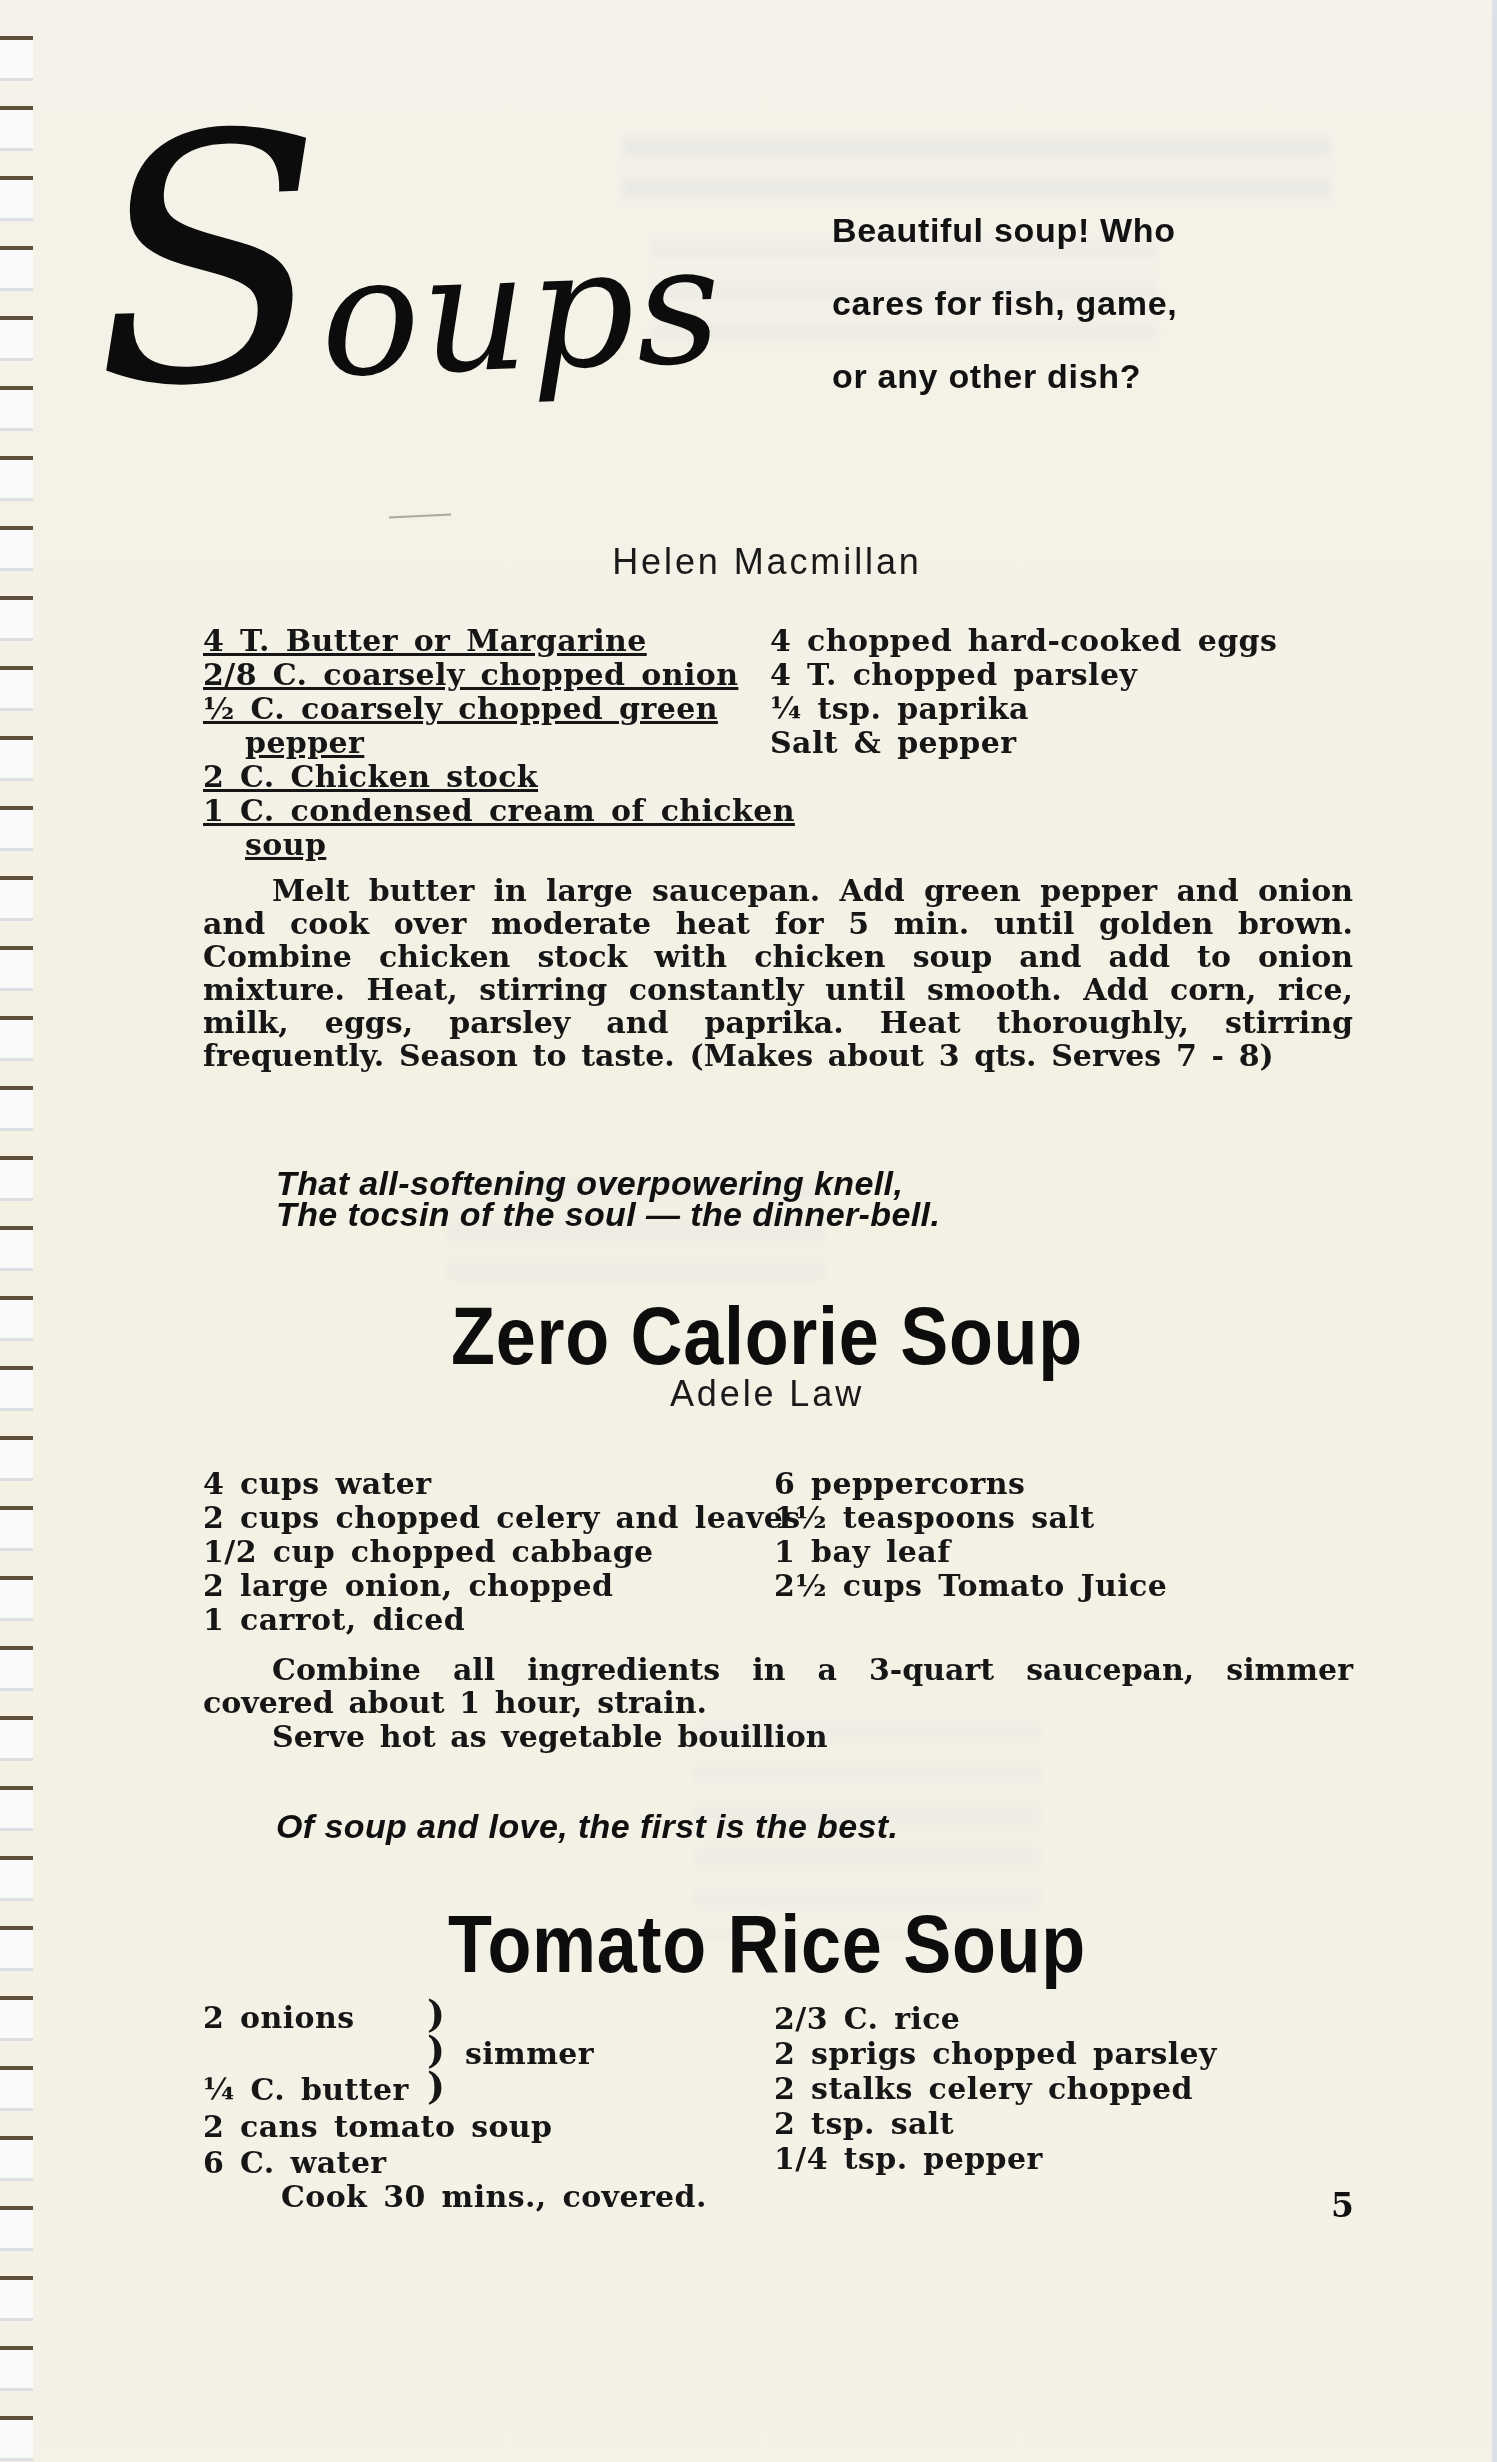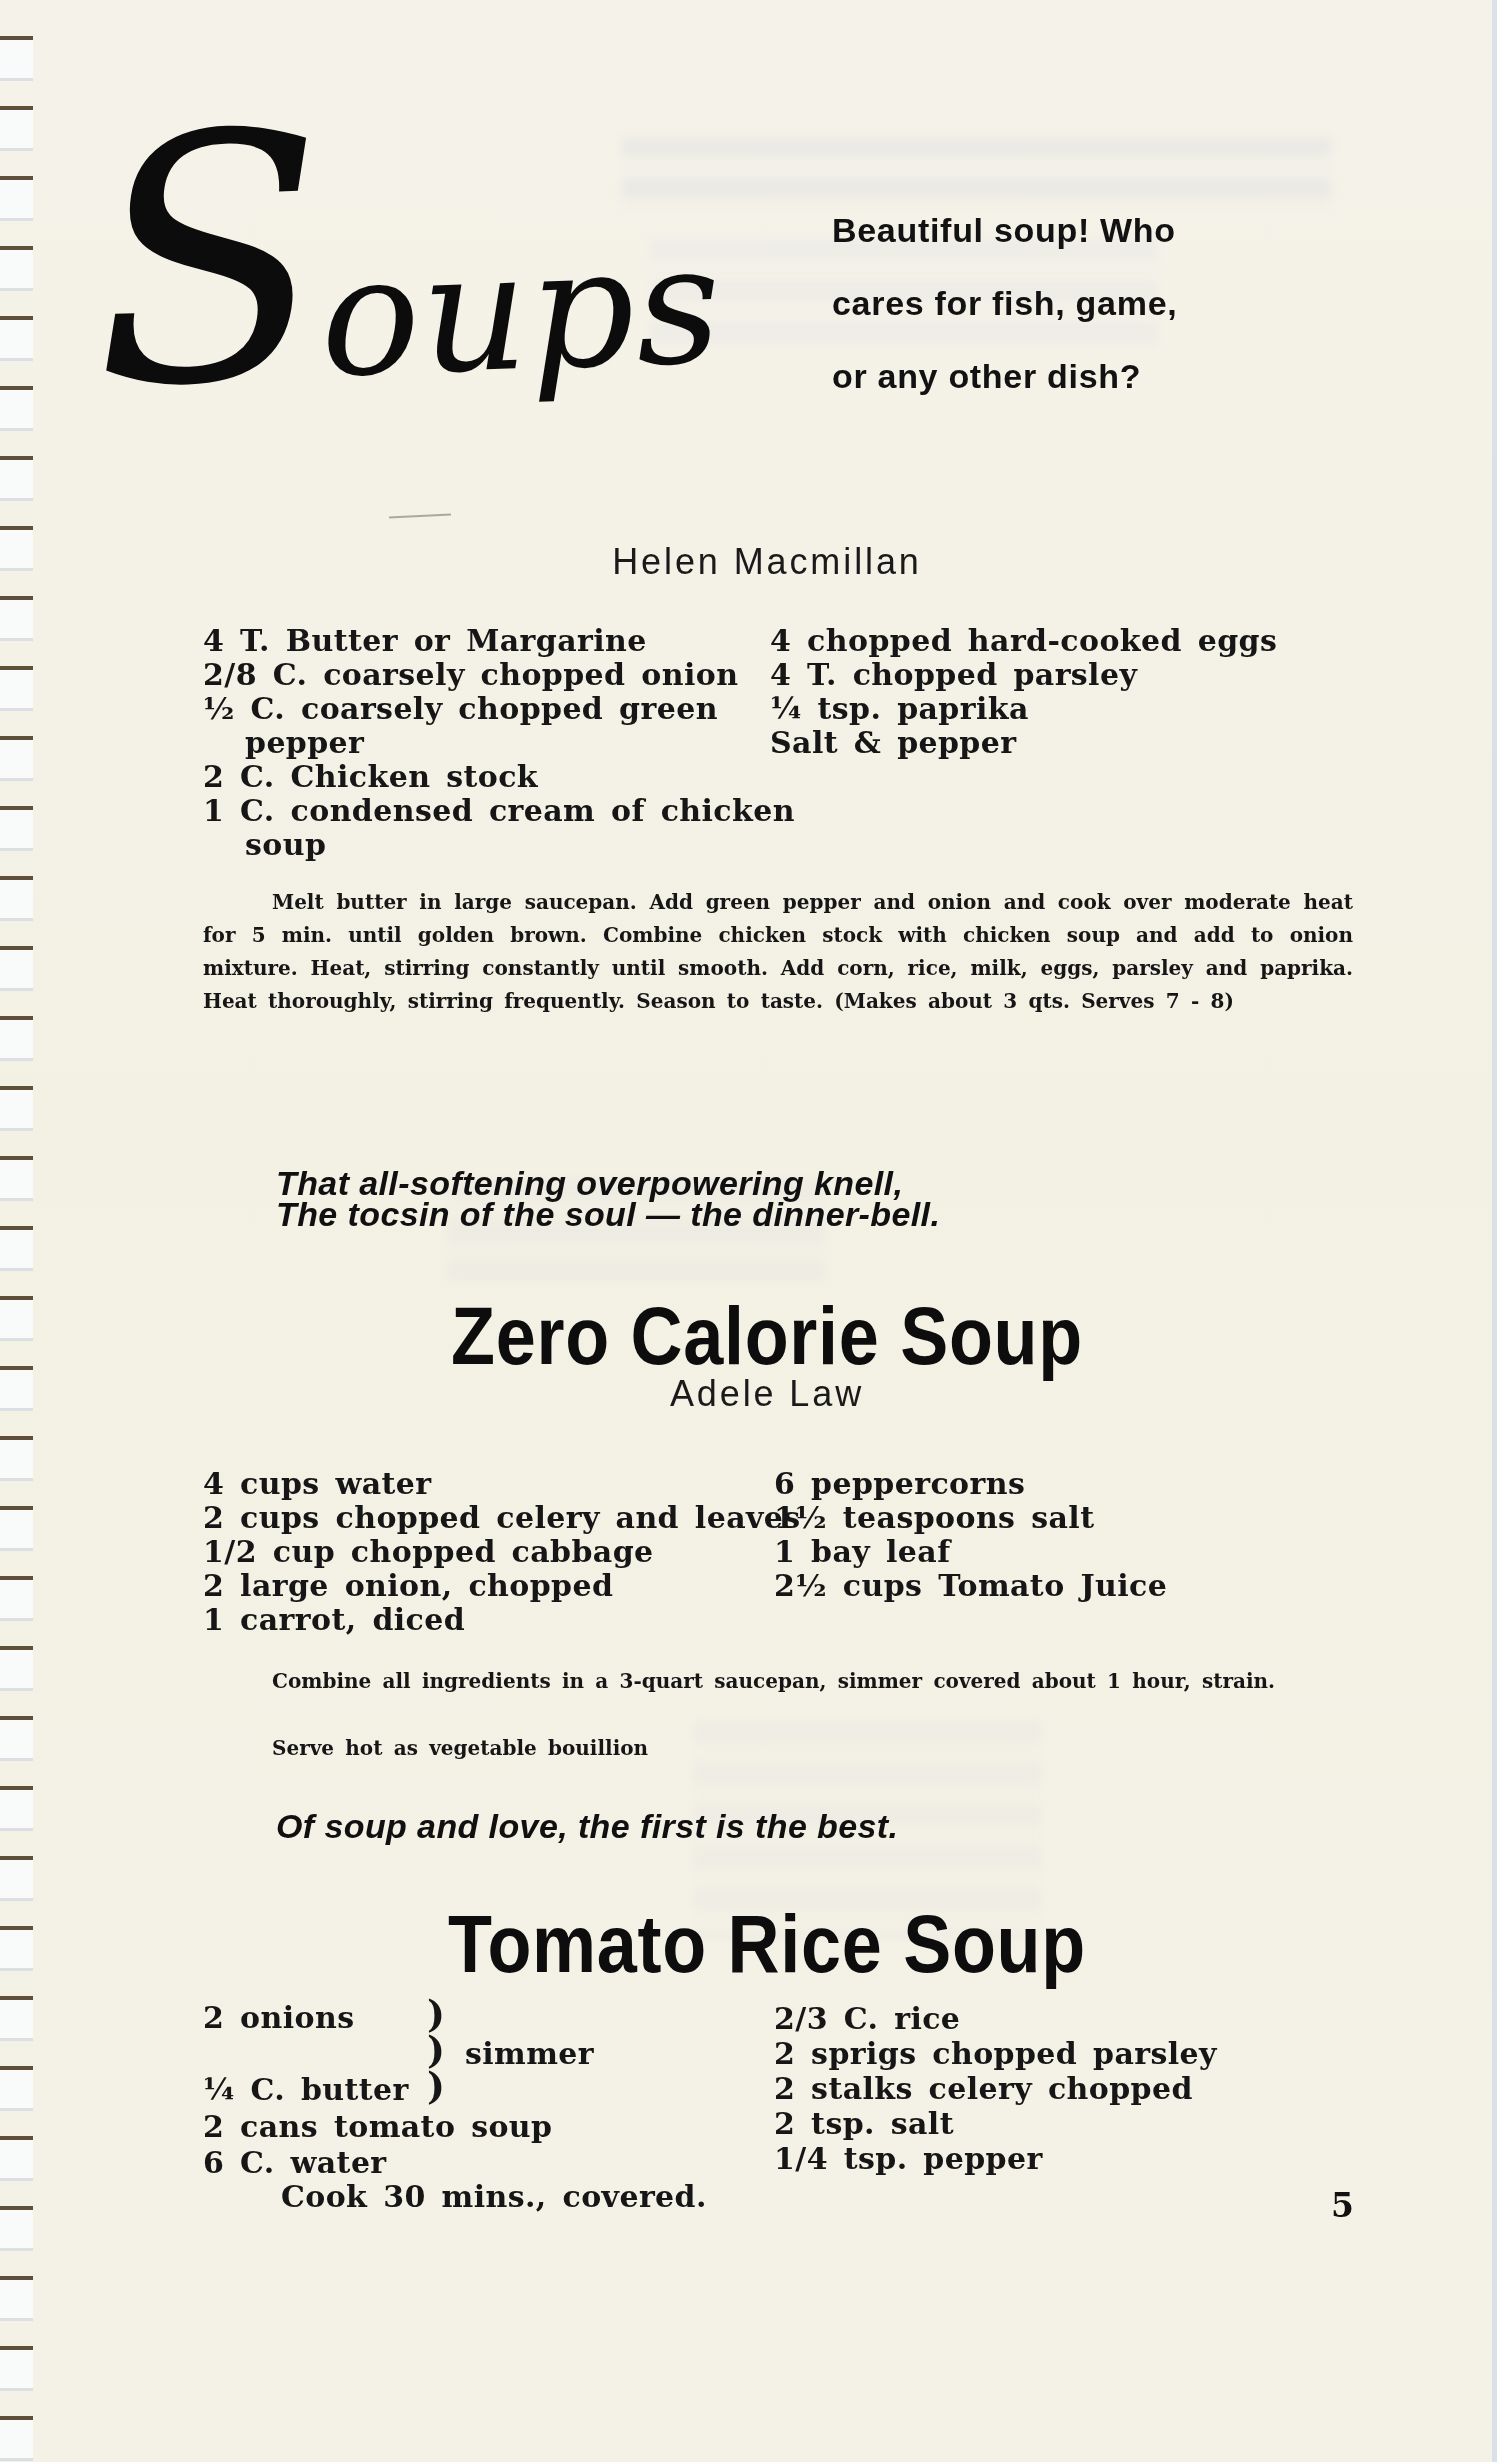--- a/index.html
+++ b/index.html
@@ -24,21 +24,21 @@
     opacity:.9;
   }
   .scan-edge{right:0;top:0;width:5px;height:2462px;background:#ccd8e6;opacity:.65;}
   .ghost{position:absolute;filter:blur(4.3px);opacity:.33;pointer-events:none;
     background:repeating-linear-gradient(to bottom, rgba(142,165,205,.30) 0 19px, rgba(142,165,205,.05) 19px 42px);}
   .pencil{left:389px;top:515px;width:62px;height:2.2px;background:#9a968a;transform:rotate(-3deg);opacity:.8;}
 
   .serif{font-family:"DejaVu Serif",serif;font-weight:bold;color:#161616;}
   .ing{font-size:30px;line-height:34px;letter-spacing:0.4px;word-spacing:5px;white-space:nowrap;}
   .hang{padding-left:42px;}
-  .para{font-size:20px;line-height:33px;text-align:justify;text-indent:69px;word-spacing:4.3px;white-space:normal;margin-top:12px;}
+  .para{font-size:30px;line-height:33px;text-align:justify;text-indent:69px;word-spacing:4.3px;white-space:normal;}
   .noindent{text-indent:69px;}
 
   .title-wrap{left:203px;width:1128px;text-align:center;}
   .title{
     display:inline-block;
     font-family:"Liberation Sans",sans-serif;font-weight:bold;
     font-size:72px;letter-spacing:0.7px;color:#0d0d0d;
     transform:scaleY(1.14);transform-origin:center top;
     white-space:nowrap;
   }
@@ -84,21 +84,21 @@
   <div class="abs epi" style="left:832px;top:194px;">
     <div>Beautiful soup!  Who</div>
     <div>cares for fish, game,</div>
     <div>or any other dish?</div>
   </div>
 
   <div class="abs title-wrap" style="top:541px;">
     <span class="author">Helen Macmillan</span>
   </div>
 
-  <div class="abs serif ing" style="left:203px;top:624px;">
+  <div class="abs serif ing" style="left:203px;top:624px;text-decoration:underline;">
     <div>4 T. Butter or Margarine</div>
     <div>2/8 C. coarsely chopped onion</div>
     <div>½ C. coarsely chopped green</div>
     <div class="hang">pepper</div>
     <div>2 C. Chicken stock</div>
     <div>1 C. condensed cream of chicken</div>
     <div class="hang">soup</div>
   </div>
 
   <div class="abs serif ing" style="left:770px;top:624px;">

